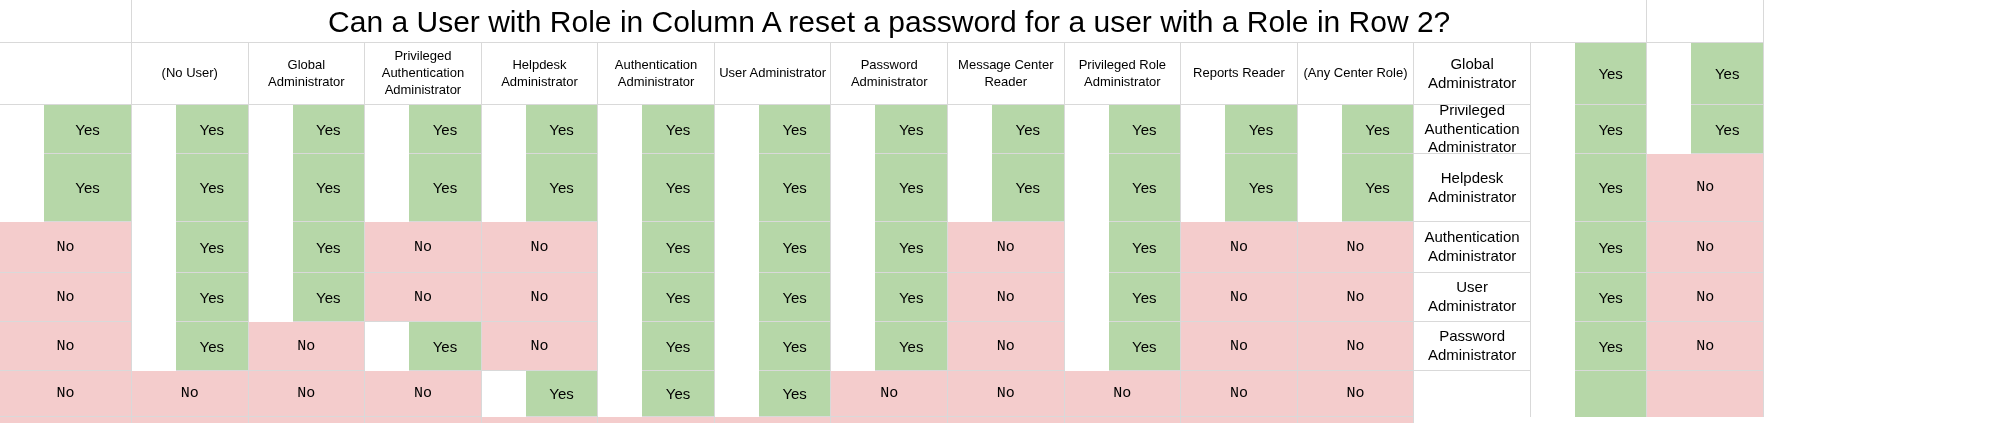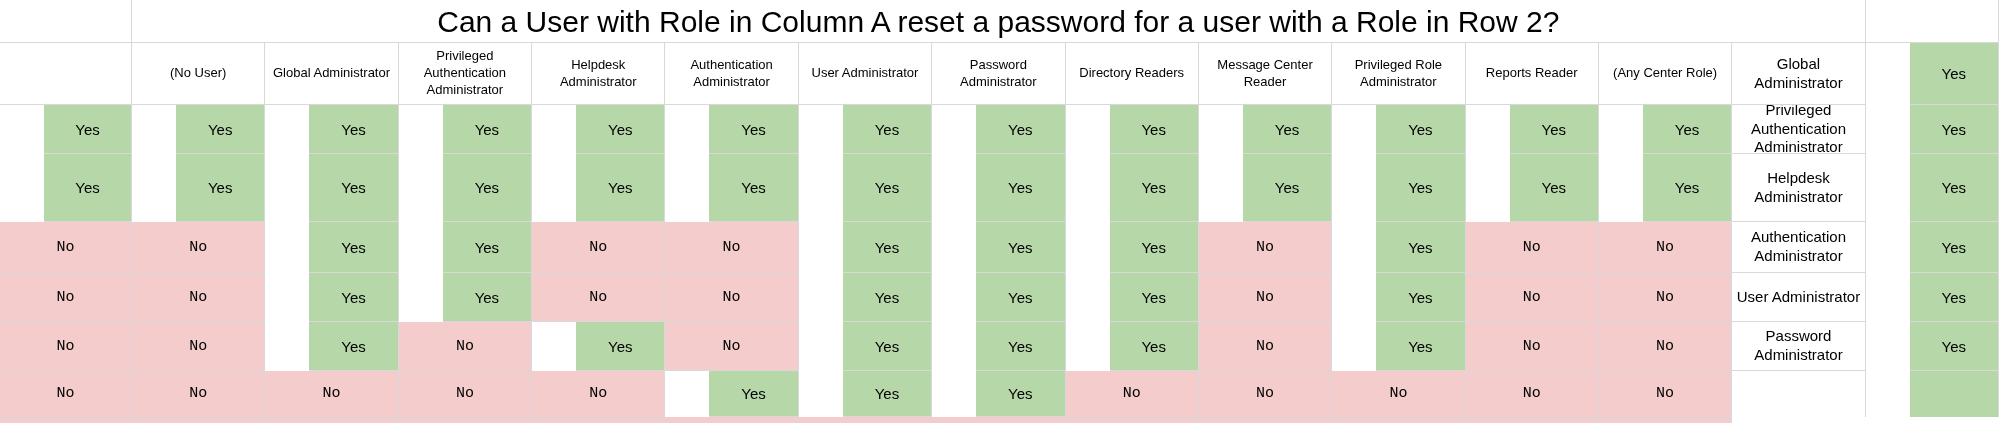--- a/index.html
+++ b/index.html
@@ -1,17 +1,17 @@
 <!DOCTYPE html>
 <html style="--yes: #b6d7a8; --no: #f4cccc; --grid: #d9d9d9;"><head>
 <meta charset="utf-8">
 <style>
   html,body{margin:0;padding:0;background:#fff;}
   .sheet{
-    width:1999px;height:423px;
+    width:1764px;height:423px;
     display:grid;
     grid-template-columns:132px repeat(14,1fr);
     grid-template-rows:43px 62px 49px 68px 51px 49px 49px 46px 6px;
     font-family:"Liberation Sans","DejaVu Sans",sans-serif;
     color:#000;background:#fff;overflow:hidden;
   }
   .cell{
     box-sizing:border-box;
     border-right:1px solid var(--grid,#d9d9d9);
     border-bottom:1px solid var(--grid,#d9d9d9);
@@ -40,21 +40,20 @@
   <div class="cell"></div>
 
 <div class="cell row-label"></div>
     <div class="cell col-header">(No User)</div>
     <div class="cell col-header">Global Administrator</div>
     <div class="cell col-header">Privileged Authentication Administrator</div>
     <div class="cell col-header">Helpdesk Administrator</div>
     <div class="cell col-header">Authentication Administrator</div>
     <div class="cell col-header">User Administrator</div>
     <div class="cell col-header">Password Administrator</div>
-    <div class="cell col-header">Directory Readers</div>
     <div class="cell col-header">Message Center Reader</div>
     <div class="cell col-header">Privileged Role Administrator</div>
     <div class="cell col-header">Reports Reader</div>
     <div class="cell col-header">(Any Center Role)</div>
     <div class="cell row-label">Global Administrator</div>
     <div class="cell val yes">Yes</div>
     <div class="cell val yes">Yes</div>
     <div class="cell val yes">Yes</div>
     <div class="cell val yes">Yes</div>
     <div class="cell val yes">Yes</div>

